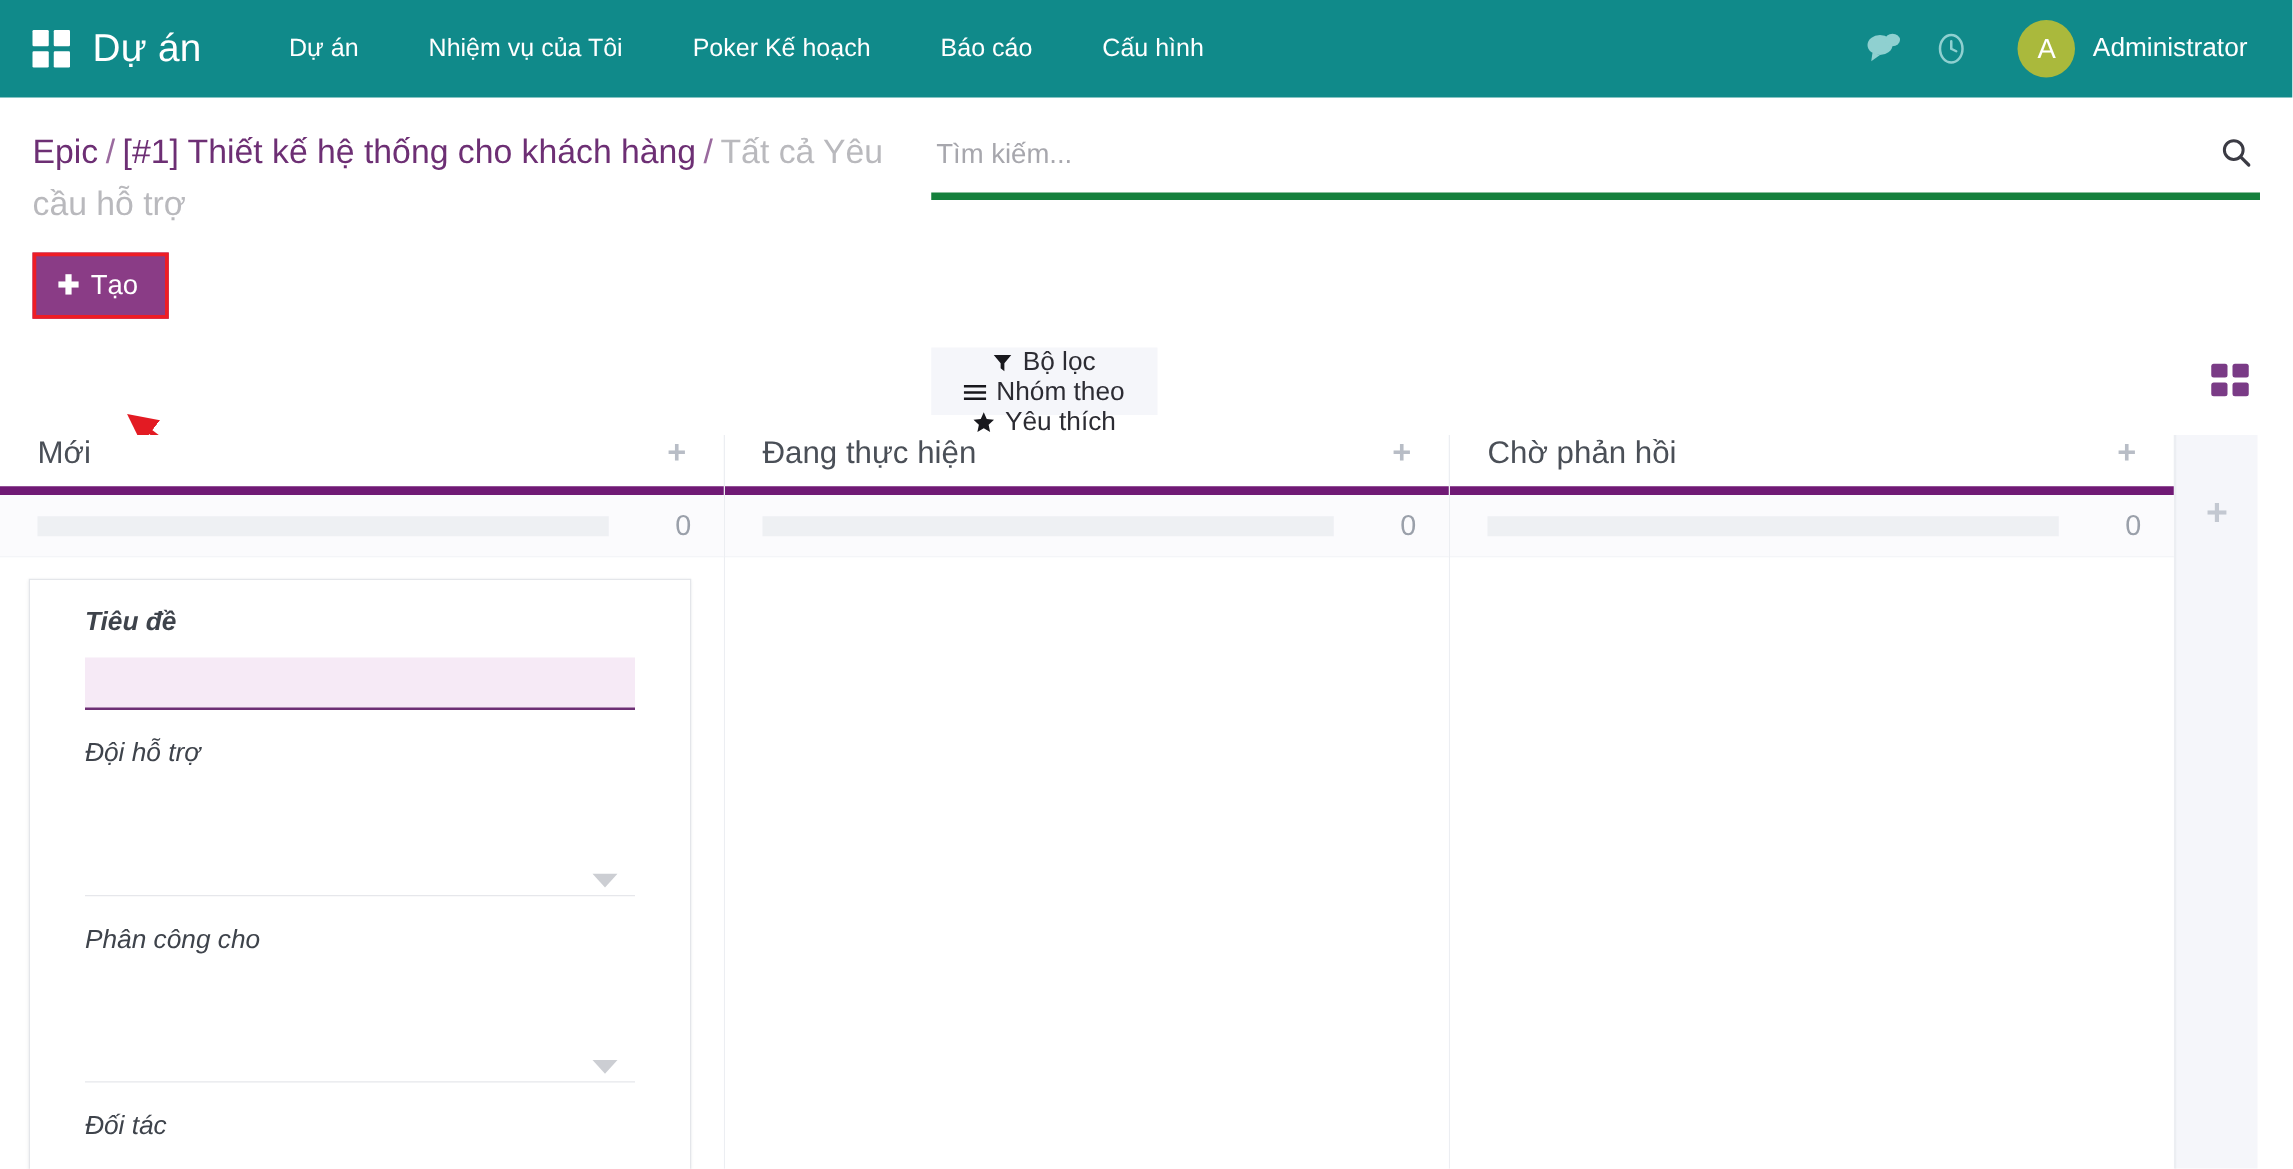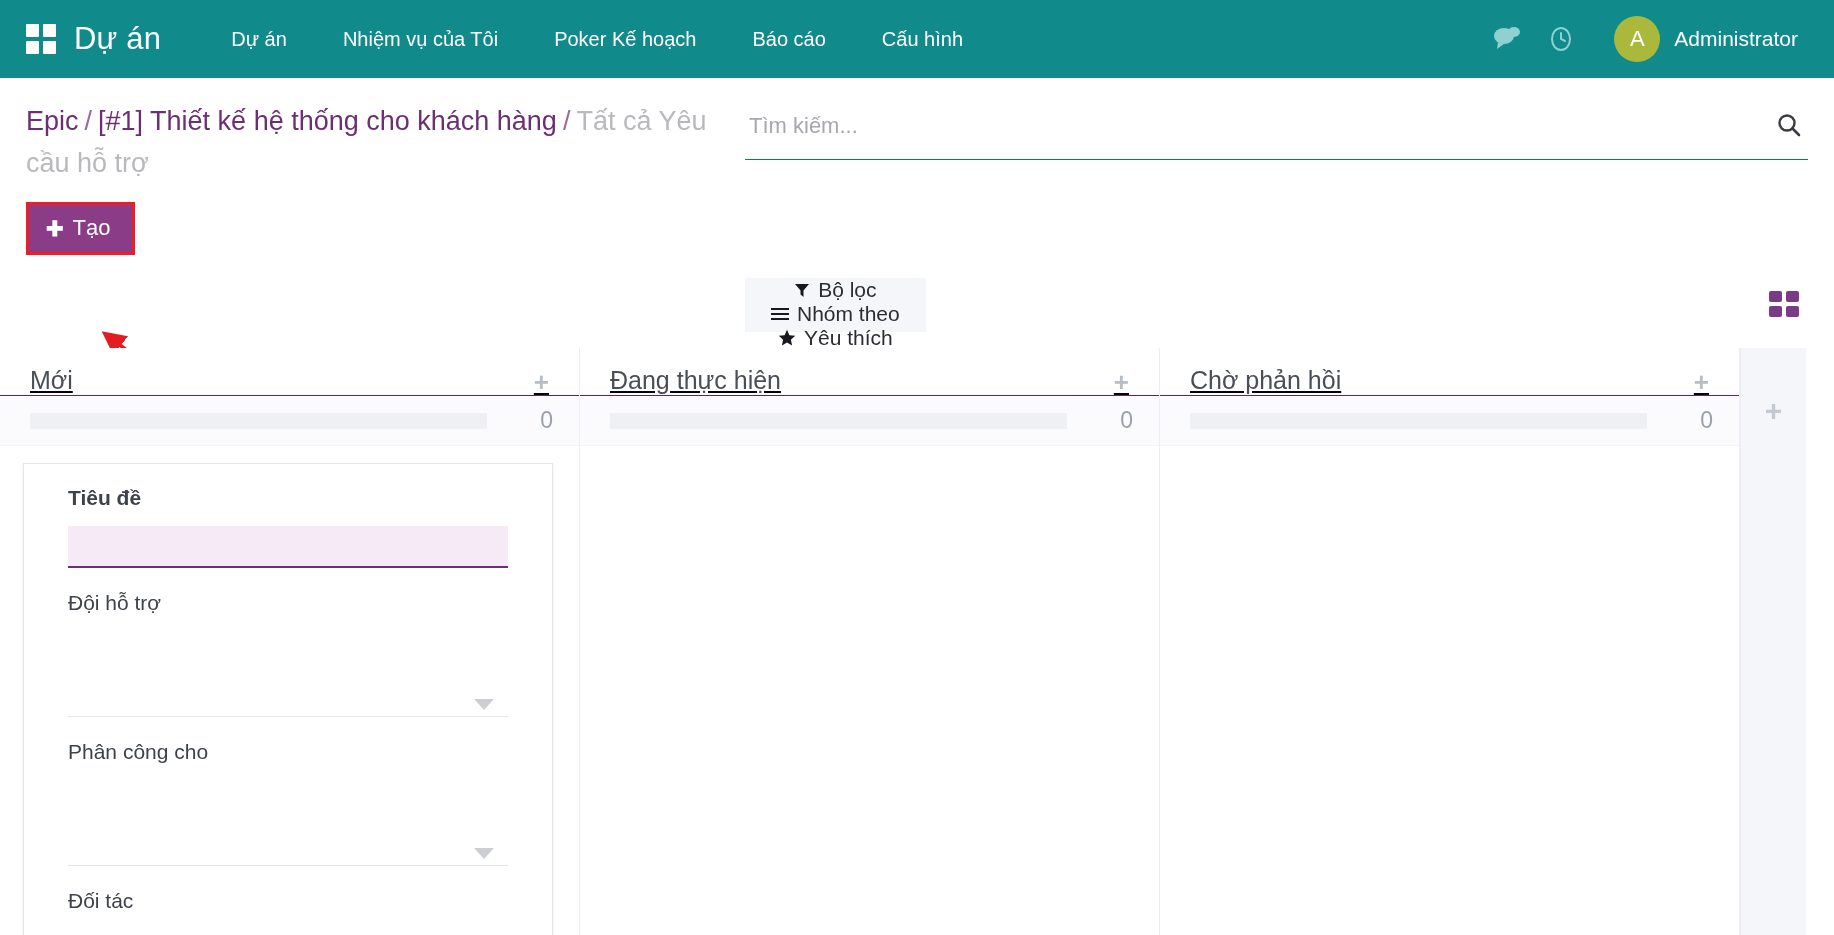--- a/index.html
+++ b/index.html
@@ -102,21 +102,21 @@
   }
   .plus-glyph { font-size: 21px; font-weight: 700; line-height: 1; }
 
   
   .red-arrow { position: absolute; left: 96px; top: 250px; pointer-events: none; }
 
   
   .searchbar {
     position: absolute; left: 745px; top: 22px; right: 26px;
     height: 60px;
-    border-bottom: 1px solid #15803d;
+    border-bottom: 6px solid #15803d;
     display: flex; align-items: center;
   }
   .search-input {
     flex: 1 1 auto;
     border: 0; outline: 0; background: transparent;
     font-family: "Liberation Sans", sans-serif;
     font-size: 22px;
     color: #4a4a4f;
     padding: 0 4px 8px 4px;
   }
@@ -163,24 +163,23 @@
     background: #ffffff;
   }
   .col {
     width: 580px;
     flex: 0 0 580px;
     border-right: 1px solid #eceef2;
     display: flex; flex-direction: column;
   }
   .col-head {
     height: 48px;
-    display: flex; align-items: flex-end;
+    display: flex; align-items: flex-start;
     padding: 0 26px 0 30px;
-    border-bottom: 1px solid #701a75;
-    text-decoration: underline;
+    border-bottom: 7px solid #701a75;
   }
   .col-title {
     font-size: 25px;
     color: #4a4f57;
     flex: 1 1 auto;
     white-space: nowrap;
   }
   .col-add {
     color: #b8bdc6;
     font-size: 26px; font-weight: 700;
@@ -229,20 +228,21 @@
     z-index: 20;
     height: 550px;
     overflow: hidden;
   }
   .fld-label {
     font-size: 21px;
     color: #3e434b;
     font-weight: 700;
     margin-bottom: 16px;
     white-space: nowrap;
+    font-style: italic;
   }
   .fld-label.lite { font-weight: 400; margin-top: 23px; }
   .text-input {
     height: 42px;
     background: #f6eaf6;
     border: 0;
     border-bottom: 2px solid #6d2f74;
     width: 100%;
     outline: none;
     font-size: 21px;

